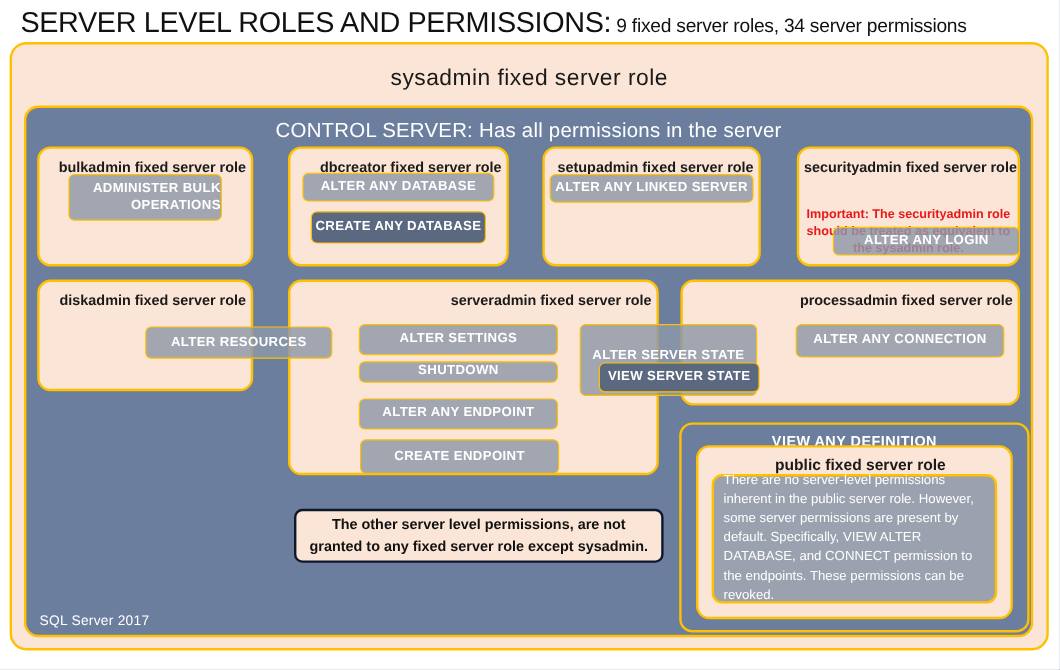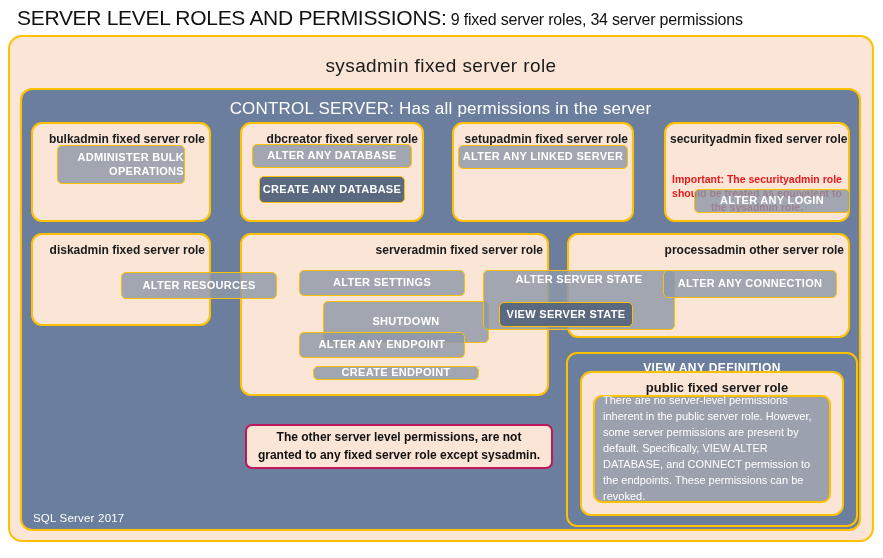--- a/index.html
+++ b/index.html
@@ -20,21 +20,21 @@
   #title-bar {
     position: absolute;
     left: 17px;
     top: 6px;
     width: 850px;
     height: 26px;
     white-space: nowrap;
     color: #111111;
   }
   #title-strong {
-    font-size: 21px;
+    font-size: 24px;
     font-weight: 400;
     letter-spacing: -0.3px;
   }
   #title-sub {
     font-size: 16px;
     font-weight: 400;
     letter-spacing: -0.2px;
   }
 
   
@@ -123,21 +123,21 @@
     color: #e8191c;
     font-size: 10.5px;
     font-weight: bold;
     text-align: center;
     line-height: 1.32;
   }
   .note-peach {
     position: absolute;
     box-sizing: border-box;
     background: #fbe5d6;
-    border: 2px solid #be185d;
+    border: 2px solid #0f172a;
     border-radius: 7px;
     color: #111111;
     font-size: 12px;
     font-weight: bold;
     text-align: center;
     line-height: 1.42;
     display: flex;
     align-items: center;
     justify-content: center;
     padding: 4px 8px;
@@ -233,28 +233,28 @@
 
 <div class="panel peach role-card" style="left:31px; top:233px; width:180px; height:93px;">
   <div class="role-title">diskadmin  fixed server role</div>
 </div>
 <div class="chip" style="left:121px; top:272px; width:156px; height:27px;">ALTER RESOURCES</div>
 
 <div class="panel peach role-card" style="left:240px; top:233px; width:309px; height:163px;">
   <div class="role-title">serveradmin fixed server role</div>
 </div>
 <div class="chip" style="left:299px; top:270px; width:166px; height:26px;">ALTER SETTINGS</div>
-<div class="chip" style="left:299px; top:301px; width:166px; height:42px;margin-left:24px;">SHUTDOWN</div>
+<div class="chip" style="left:299px; top:301px; width:166px; height:18px;">SHUTDOWN</div>
 <div class="chip" style="left:299px; top:332px; width:166px; height:26px;">ALTER ANY ENDPOINT</div>
-<div class="chip" style="left:313px; top:366px; width:166px; height:14px;">CREATE  ENDPOINT</div>
+<div class="chip" style="left:300px; top:366px; width:166px; height:29px;">CREATE  ENDPOINT</div>
 
 <div class="panel peach role-card" style="left:567px; top:233px; width:283px; height:105px;">
-  <div class="role-title">processadmin  other server role</div>
-</div>
-<div class="chip" style="left:483px; top:270px; width:192px; height:60px; align-items:flex-start; padding-top:2px;">ALTER SERVER STATE</div>
+  <div class="role-title">processadmin  fixed server role</div>
+</div>
+<div class="chip" style="left:483px; top:270px; width:148px; height:60px; align-items:flex-start; padding-top:19px;">ALTER SERVER STATE</div>
 <div class="chip dark" style="left:499px; top:302px; width:134px; height:25px;">VIEW SERVER STATE</div>
 <div class="chip" style="left:663px; top:270px; width:174px; height:28px;">ALTER ANY CONNECTION</div>
 
 <div class="note-peach" style="left:245px; top:424px; width:308px; height:45px;">The other server level permissions,  are not granted to any fixed server role except sysadmin.</div>
 
 <div class="panel steel" id="view-any-def-box">
   <div class="panel-label" id="view-any-def-label">VIEW ANY DEFINITION</div>
 </div>
 <div class="panel peach" id="public-role-box">
   <div class="panel-label" id="public-role-label">public  fixed server role</div>

